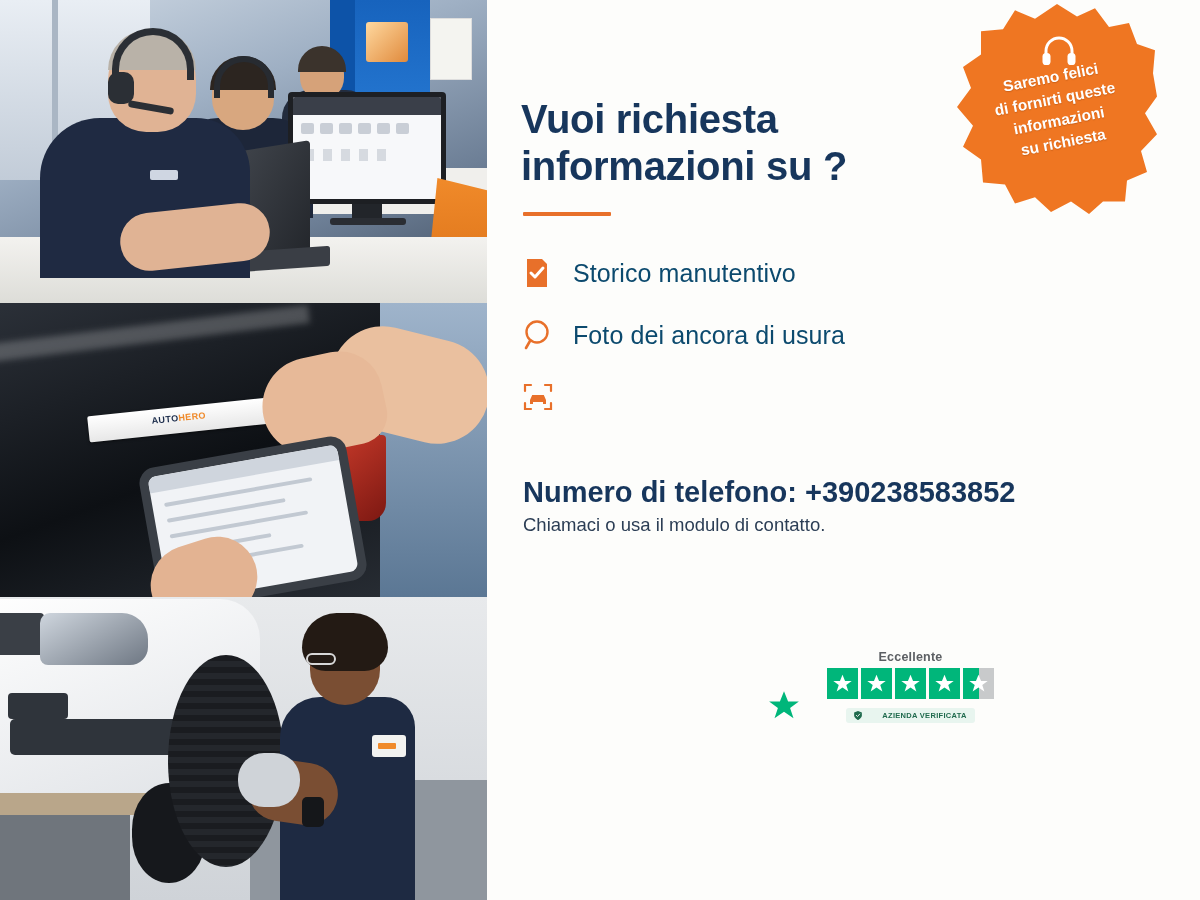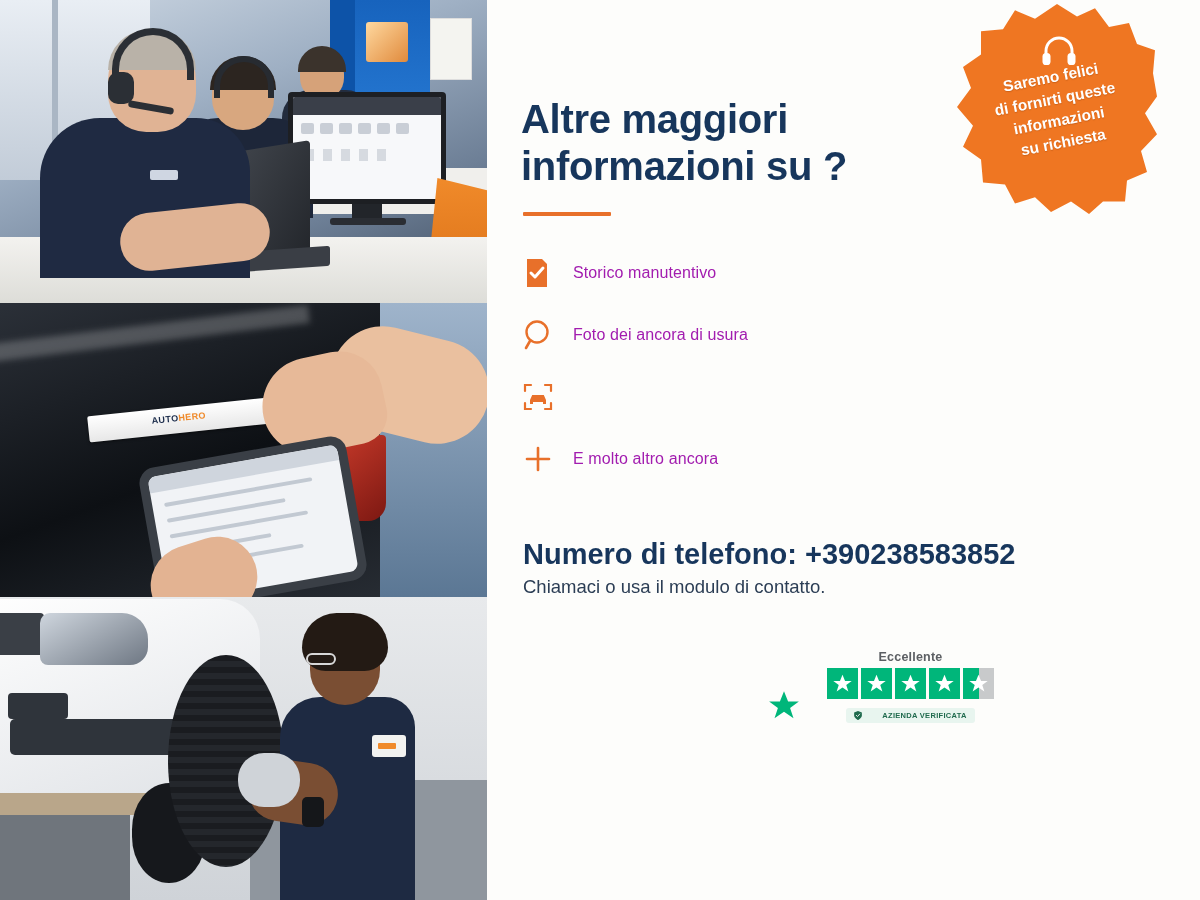--- a/index.html
+++ b/index.html
@@ -93,21 +93,21 @@
   .watch{position:absolute;left:302px;top:200px;width:22px;height:30px;background:#15171a;border-radius:5px;}
 
   
   .content { position: relative; flex: 1; padding: 96px 0 0 34px; }
   .headline { font-size: 40px; font-weight: 700; line-height: 1.18; color: #17365c; letter-spacing: -.3px; max-width: 430px; }
   .rule { width: 88px; height: 4px; background: #e8702a; margin: 22px 0 0 2px; border-radius: 1px; }
 
   .features { margin: 30px 0 0 2px; display: flex; flex-direction: column; gap: 8px; }
   .feature { display: flex; align-items: center; height: 54px; }
   .f-icon { width: 50px; flex: 0 0 50px; display: flex; align-items: center; justify-content: flex-start; }
-  .f-label { font-size: 16px; color: #a21caf; letter-spacing: .1px; }
+  .f-label { font-size: 25px; color: #0c4a6e; letter-spacing: .1px; }
 
   .phone-line { margin: 52px 0 0 2px; font-size: 29px; font-weight: 700; color: #17365c; }
   .sub { margin: 12px 0 0 2px; font-size: 18.5px; color: #2c3e55; line-height: 1.55; }
 
   
   .trust { position: absolute; left: 280px; top: 650px; display: flex; align-items: flex-end; gap: 14px; }
   .tp-logo { display: flex; align-items: center; gap: 6px; }
   .tp-name { font-size: 30px; font-weight: 700; color: #18181b; letter-spacing: -.6px; }
   .tp-right { display: flex; flex-direction: column; align-items: center; gap: 4px; padding-left: 12px; }
   .tp-ecc { font-size: 12.5px; font-weight: 700; color: #5c5f63; letter-spacing: .2px; }
@@ -224,21 +224,21 @@
       <div class="mech-glass"></div>
       <div class="mech-arm"></div>
       <div class="watch"></div>
       <div class="glove"></div>
     </div>
 
   </div>
 
   <div class="content">
 
-    <h1 class="headline">Altre maggiori informazioni su ?</h1>
+    <h1 class="headline">Vuoi richiesta informazioni su ?</h1>
     <div class="rule"></div>
 
     <div class="features">
 
       <div class="feature">
         <span class="f-icon">
           <svg width="28" height="32" viewBox="0 0 28 32">
             <path d="M4 2 h15 l5 5 v23 h-20 z" fill="#e8702a"></path>
             <path d="M8 16 l4 4 l8 -9" stroke="#ffffff" stroke-width="3" fill="none" stroke-linecap="round" stroke-linejoin="round"></path>
           </svg>
@@ -264,31 +264,20 @@
               <path d="M2 9 V3 H8"></path>
                 <path d="M22 3 H28 V9"></path>
               <path d="M28 21 V27 H22"></path>
                 <path d="M8 27 H2 V21"></path>
             </g>
             <path d="M7 18 l2.2-5 h11.6 l2.2 5 v4 h-3 v-2 h-10 v2 h-3 z" fill="#e8702a"></path>
           </svg>
         </span>
       </div>
 
-      <div class="feature">
-        <span class="f-icon">
-          <svg width="30" height="30" viewBox="0 0 30 30">
-            <g stroke="#e8702a" stroke-width="2.6" stroke-linecap="round">
-              <path d="M15 4 V26"></path>
-                <path d="M4 15 H26"></path>
-            </g>
-          </svg>
-        </span>
-        <span class="f-label">E molto altro ancora</span>
-      </div>
 
     </div>
 
     <div class="phone-line">Numero di telefono: +390238583852</div>
     <div class="sub" style="margin-top:2px">Chiamaci o usa il modulo di contatto.</div>
 
     <div class="trust">
       <div class="tp-logo">
         <svg width="34" height="34" viewBox="0 0 24 24">
           <path d="M12 1.6 l2.9 7.2 h7.6 l-6.2 4.6 l2.4 7.3 l-6.7-4.6 l-6.7 4.6 l2.4-7.3 l-6.2-4.6 h7.6 z" fill="#00b67a"></path>

